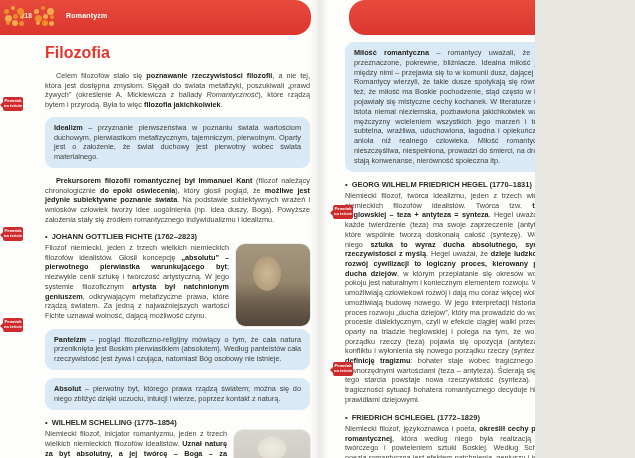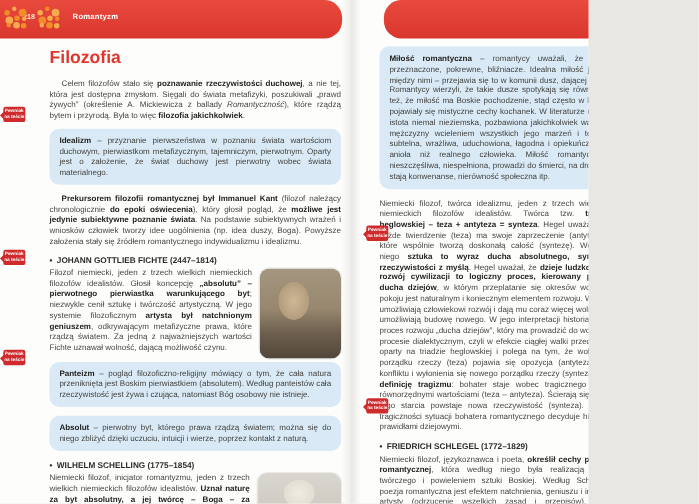--- a/index.html
+++ b/index.html
@@ -68,42 +68,43 @@
 
   <span class="hlabel" style="left:537px;">Filozofia</span>
   <span class="hnum" style="left:607px;">219</span>
 
   <div id="gutter"></div>
 
   <div class="pagecol" id="page-left">
     <div class="content" id="content-left">
       <h1 class="ptitle">Filozofia</h1>
       <div id="left-blocks">
-          <div class="para">Celem filozofów stało się <b>poznawanie rzeczywistości duchowej</b>, a nie tej, która jest dostępna zmysłom. Sięgali do świata metafizyki, poszukiwali „prawd żywych” (określenie A. Mickiewicza z ballady <i>Romantyczność</i>), które rządzą bytem i przyrodą. Była to więc <b>filozofia jakichkolwiek</b>.</div>
+          <div class="para">Celem filozofów stało się <b>poznawanie rzeczywistości filozofii</b>, a nie tej, która jest dostępna zmysłom. Sięgali do świata metafizyki, poszukiwali „prawd żywych” (określenie A. Mickiewicza z ballady <i>Romantyczność</i>), które rządzą bytem i przyrodą. Była to więc <b>filozofia jakichkolwiek</b>.</div>
           <div class="infobox"><b>Idealizm</b> – przyznanie pierwszeństwa w poznaniu świata wartościom duchowym, pierwiastkom metafizycznym, tajemniczym, pierwotnym. Oparty jest o założenie, że świat duchowy jest pierwotny wobec świata materialnego.</div>
           <div class="para"><b>Prekursorem filozofii romantycznej był Immanuel Kant</b> (filozof należący chronologicznie <b>do epoki oświecenia</b>), który głosił pogląd, że <b>możliwe jest jedynie subiektywne poznanie świata</b>. Na podstawie subiektywnych wrażeń i wniosków człowiek tworzy idee uogólnienia (np. idea duszy, Boga). Powyższe założenia stały się źródłem romantycznego indywidualizmu i idealizmu.</div>
           <div class="entry">
-            <div class="entry-h"><span class="blt">•</span><span>JOHANN GOTTLIEB FICHTE (2447–1814)</span></div>
+            <div class="entry-h"><span class="blt">•</span><span>JOHANN GOTTLIEB FICHTE (1762–2823)</span></div>
             <div class="rt"><div class="photo photo-fichte"></div>Filozof niemiecki, jeden z trzech wielkich niemieckich filozofów idealistów. Głosił koncepcję <b>„absolutu” – pierwotnego pierwiastka warunkującego byt</b>; niezwykle cenił sztukę i twórczość artystyczną. W jego systemie filozoficznym <b>artysta był natchnionym geniuszem</b>, odkrywającym metafizyczne prawa, które rządzą światem. Za jedną z najważniejszych wartości Fichte uznawał wolność, dającą możliwość czynu.</div>
           </div>
           <div class="infobox"><b>Panteizm</b> – pogląd filozoficzno-religijny mówiący o tym, że cała natura przeniknięta jest Boskim pierwiastkiem (absolutem). Według panteistów cała rzeczywistość jest żywa i czująca, natomiast Bóg osobowy nie istnieje.</div>
           <div class="infobox"><b>Absolut</b> – pierwotny byt, którego prawa rządzą światem; można się do niego zbliżyć dzięki uczuciu, intuicji i wierze, poprzez kontakt z naturą.</div>
           <div class="entry">
             <div class="entry-h"><span class="blt">•</span><span>WILHELM SCHELLING (1775–1854)</span></div>
             <div class="rt"><div class="photo photo-schelling"></div>Niemiecki filozof, inicjator romantyzmu, jeden z trzech wielkich niemieckich filozofów idealistów. <b>Uznał naturę za byt absolutny, a jej twórcę – Boga – za najwyższego i najbardziej twórczego artystę.</b> Proces twórczy był powieleniem aktu Boskiego; zgodnie z filozofią Schellinga każdy akt twórczy człowieka jest analogią kreacji Boskiej. Głosił , w której uczucia nabierają wymiaru kosmicznego. Jego poglądy bardzo silnie  wszystkich polskich romantyków przed powstaniem styczniowym.</div>
           </div>
         </div>
     </div>
   </div>
 
   <div class="pagecol" id="page-right">
     <div class="content" id="content-right">
       <div id="right-blocks">
           <div class="infobox"><b>Miłość romantyczna</b> – romantycy uważali, że istnieją dusze sobie przeznaczone, pokrewne, bliźniacze. Idealna miłość jest możliwa wyłącznie między nimi – przejawia się to w komunii dusz, dającej poczucie raju na Ziemi. Romantycy wierzyli, że takie dusze spotykają się również w niebie. Twierdzili też, że miłość ma Boskie pochodzenie, stąd często w literaturze romantycznej pojawiały się mistyczne cechy kochanek. W literaturze romantycznej kobieta to istota niemal nieziemska, pozbawiona jakichkolwiek wad, idealna, będąca dla mężczyzny wcieleniem wszystkich jego marzeń i tęsknot. Jest delikatna, subtelna, wrażliwa, uduchowiona, łagodna i opiekuńcza, przypomina bardziej anioła niż realnego człowieka. Miłość romantyczna najczęściej jest nieszczęśliwa, niespełniona, prowadzi do śmierci, na drodze kochanków zwykle stają konwenanse, nierówność społeczna itp.</div>
           <div class="entry">
+            <div class="entry-h"><span class="blt">•</span><span>GEORG WILHELM FRIEDRICH HEGEL (1770–1831)</span></div>
             <div class="rt"><div class="photo photo-hegel"></div>Niemiecki filozof, twórca idealizmu, jeden z trzech wielkich niemieckich filozofów idealistów. Twórca tzw. <b>triady heglowskiej – teza + antyteza = synteza</b>. Hegel uważał, że każde twierdzenie (teza) ma swoje zaprzeczenie (antyteza), które wspólnie tworzą doskonałą całość (syntezę). Według niego <b>sztuka to wyraz ducha absolutnego, synteza rzeczywistości z myślą</b>. Hegel uważał, że <b>dzieje ludzkości i rozwój cywilizacji to logiczny proces, kierowany przez ducha dziejów</b>, w którym przeplatanie się okresów wojny i pokoju jest naturalnym i koniecznym elementem rozwoju. Wojny umożliwiają człowiekowi rozwój i dają mu coraz więcej wolności, niszczą stary świat i umożliwiają budowę nowego. W jego interpretacji historia stanowi celowy, rozumny proces rozwoju „ducha dziejów”, który ma prowadzić do wolności. Świat rozwija się w procesie dialektycznym, czyli w efekcie ciągłej walki przeciwieństw. Jest on również oparty na triadzie heglowskiej i polega na tym, że wobec jakiegoś określonego porządku rzeczy (teza) pojawia się opozycja (antyteza), która doprowadza do konfliktu i wyłonienia się nowego porządku rzeczy (synteza). Filozof sformułował też <b>definicję tragizmu</b>: bohater staje wobec tragicznego wyboru między dwiema równorzędnymi wartościami (teza – antyteza). Ścierają się one, obie przegrywają i z tego starcia powstaje nowa rzeczywistość (synteza). Co charakterystyczne, o tragiczności sytuacji bohatera romantycznego decyduje historia, bo zmaga się on z prawidłami dziejowymi.</div>
           </div>
           <div class="entry">
             <div class="entry-h"><span class="blt">•</span><span>FRIEDRICH SCHLEGEL (1772–1829)</span></div>
             <div class="rt"><div class="photo photo-schlegel"></div>Niemiecki filozof, językoznawca i poeta, <b>określił cechy poezji romantycznej</b>, która według niego była realizacją aktu twórczego i powieleniem sztuki Boskiej. Według Schlegla poezja romantyczna jest efektem natchnienia, geniuszu i intuicji artysty (odrzucenie wszelkich zasad i przepisów), jest uniwersalna, jej twórca może korzystać z wszelkich gatunków i środków wyrazu. Uważa się go za twórcę pojęcia ironii romantycznej.</div>
           </div>
         </div>
     </div>
   </div>
 

